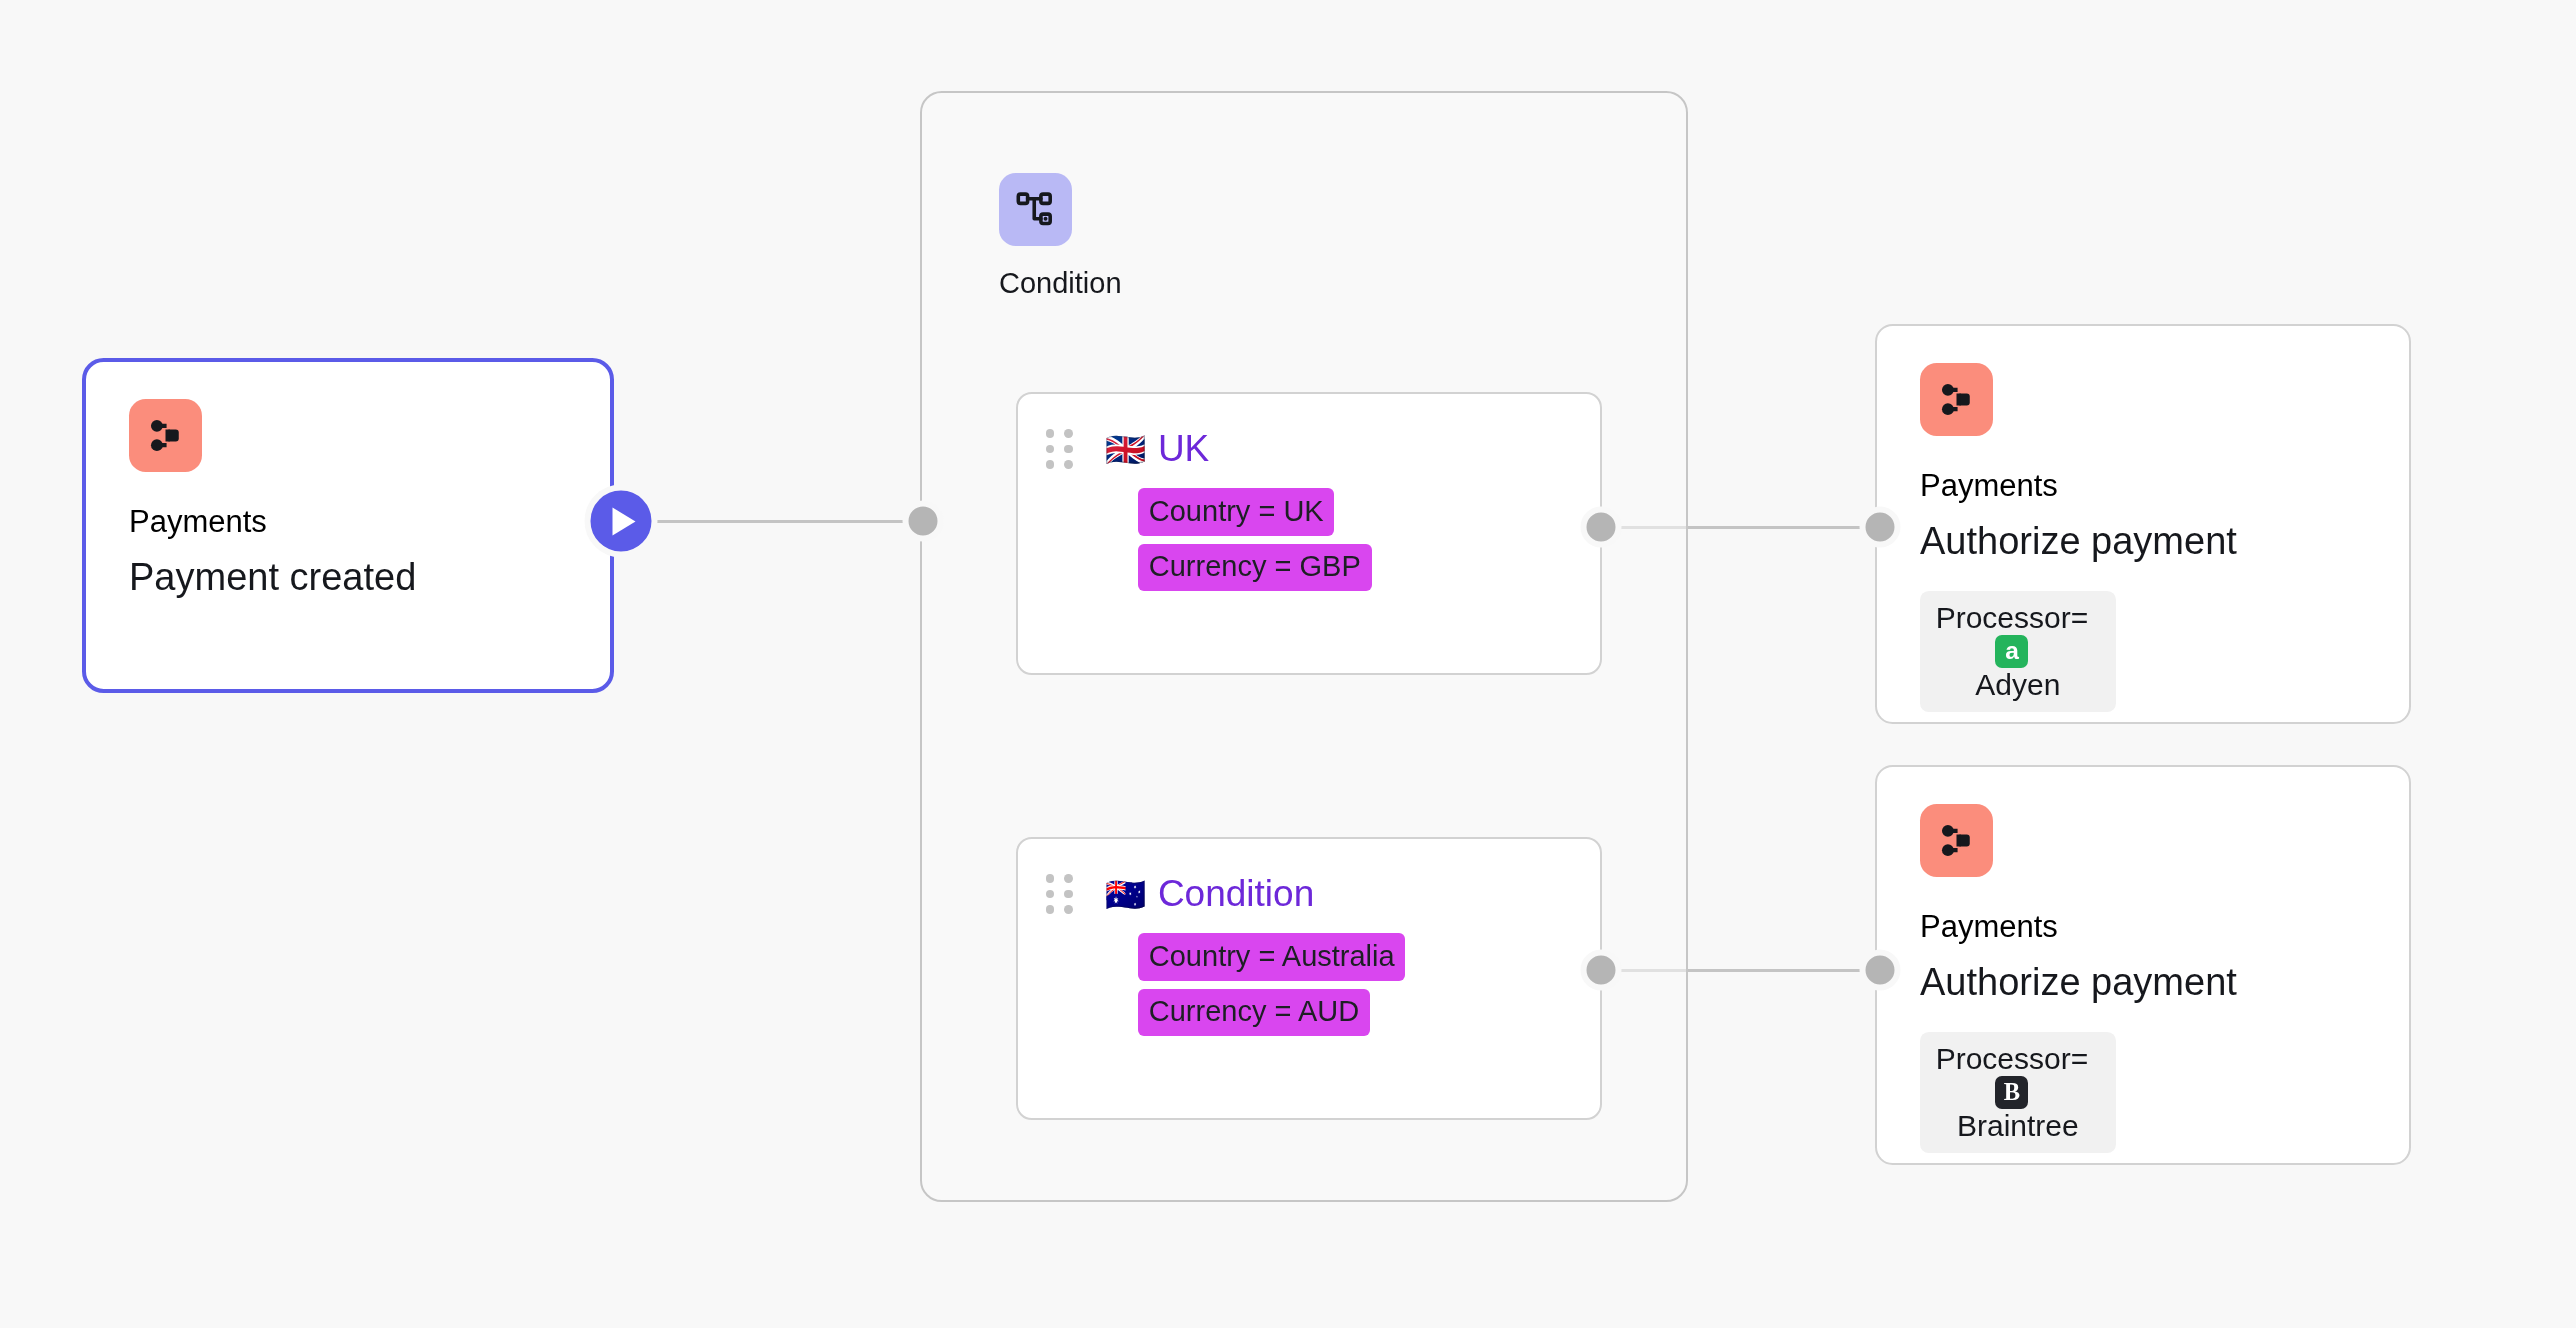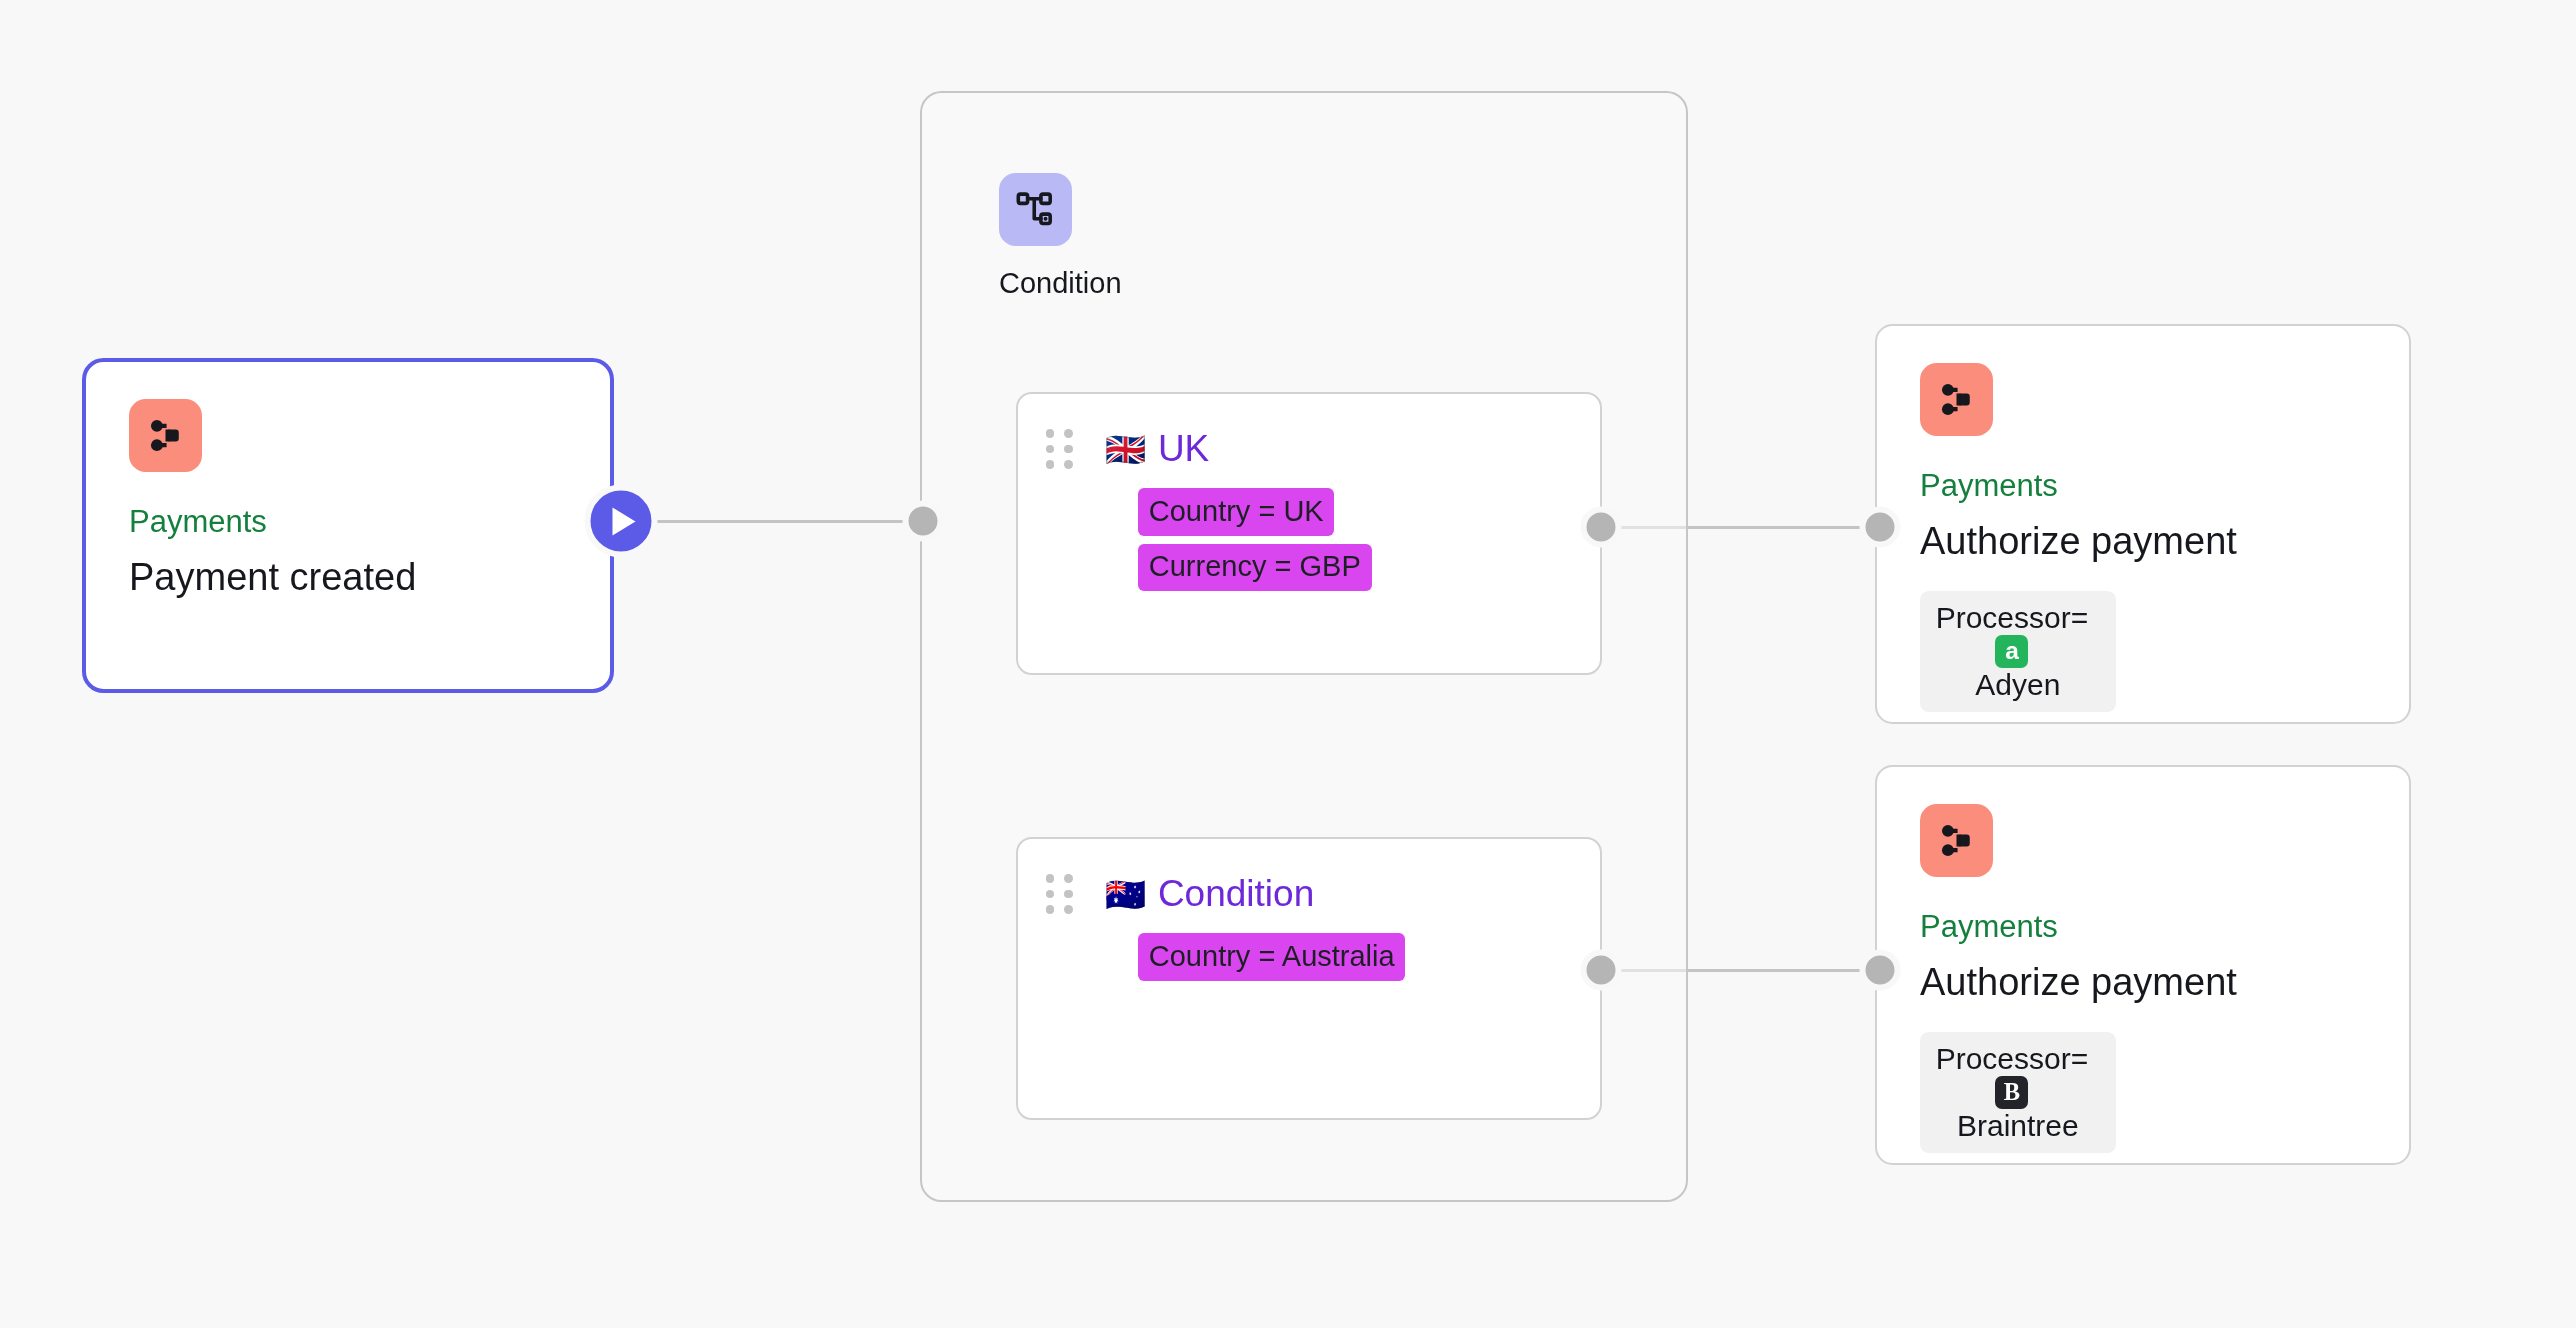--- a/index.html
+++ b/index.html
@@ -89,21 +89,21 @@
     border-radius: 16.7px;
     background: #fb8d7c;
     display: flex;
     align-items: center;
     justify-content: center;
   }
   .app-icon svg { width: 43px; height: 43px; display: block; }
 
   .node-category {
     font-size: 31px;
-    color: #15803d;
+    color: #000000;
     margin-top: 33px;
     line-height: 1.1;
   }
   .node-title {
     font-size: 38px;
     color: #16181d;
     margin-top: 16.7px;
     line-height: 1.15;
   }
 
@@ -301,20 +301,21 @@
             <i></i>
             <i></i>
             <i></i>
             <i></i>
         </span>
         <span class="branch-flag">🇦🇺</span>
         <span class="branch-name">Condition</span>
       </div>
       <div class="chip-list">
         <span class="chip-row"><span class="chip">Country = Australia</span></span>
+        <span class="chip-row"><span class="chip">Currency = AUD</span></span>
       </div>
     </div>
   </div>
 
   <div class="handle" style="left:923px; top:521px;"></div>
   <div class="handle" style="left:1601px; top:527px;"></div>
   <div class="handle" style="left:1601px; top:970px;"></div>
   <div class="handle" style="left:1880px; top:527px;"></div>
   <div class="handle" style="left:1880px; top:970px;"></div>
 

